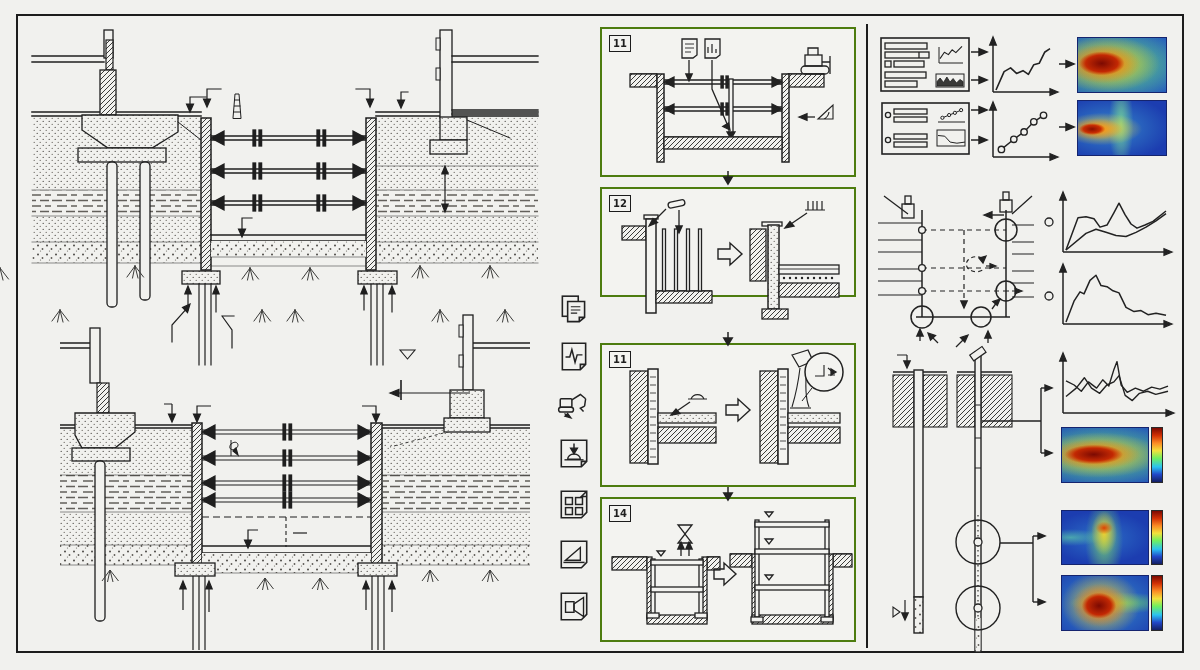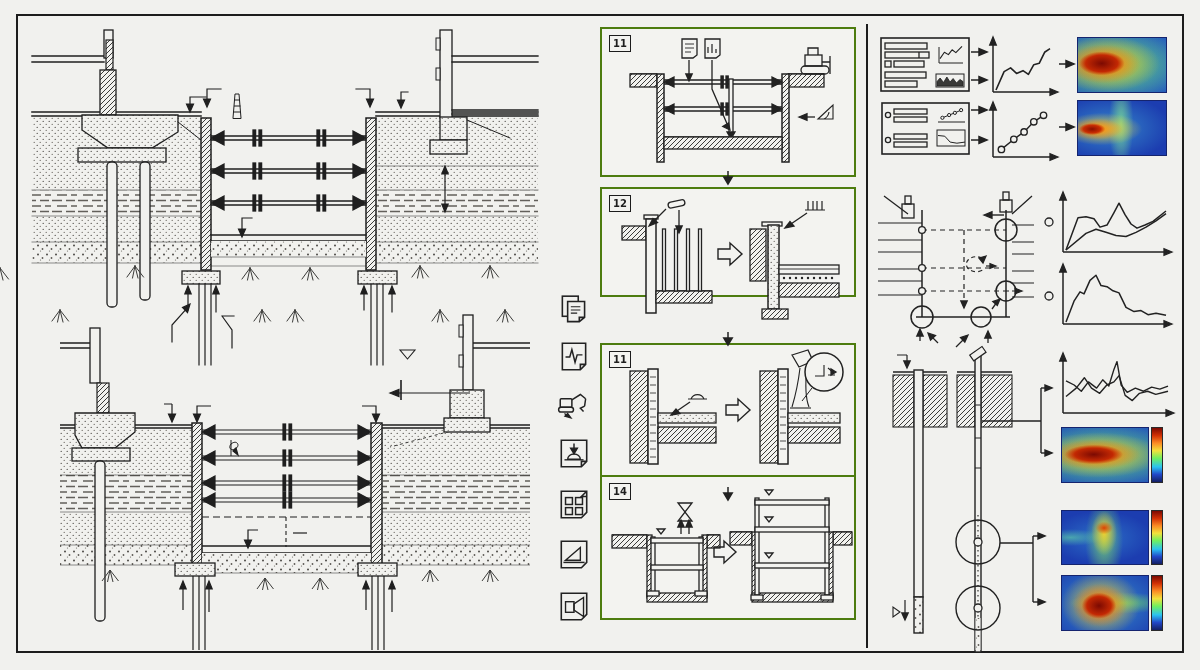--- a/index.html
+++ b/index.html
@@ -481,21 +481,21 @@
         <g>
           <circle cx="222" cy="27" r="19" fill="#f3f3f0" stroke-width="1.5"></circle>
           <path d="M213,31 h9 v-11 M226,23 l6,5 M226,30 h7" stroke-width="1.1"></path>
           <polygon points="234,27 229,24 229,30" fill="#222"></polygon>
           <path d="M210,43 L200,56" stroke-width="1"></path>
         </g>
       </g>
     </svg>
   </div>
 
-  <div class="panel" style="top:475px;height:145px">
+  <div class="panel" style="top:497px;height:145px">
     <span class="badge">14</span>
     <svg width="252" height="141" viewBox="0 0 252 141" style="position:static">
       <g stroke="#222" fill="none" stroke-width="1.3">
         <path d="M10,58 H45 M105,58 H118"></path>
         <rect x="10" y="58" width="35" height="13" fill="url(#hatch)"></rect>
         <rect x="105" y="58" width="13" height="13" fill="url(#hatch)"></rect>
         <rect x="45" y="58" width="5" height="63" fill="url(#hatch)"></rect>
         <rect x="100" y="58" width="5" height="63" fill="url(#hatch)"></rect>
         <rect x="45" y="116" width="60" height="9" fill="url(#hatch)"></rect>
         <g>

